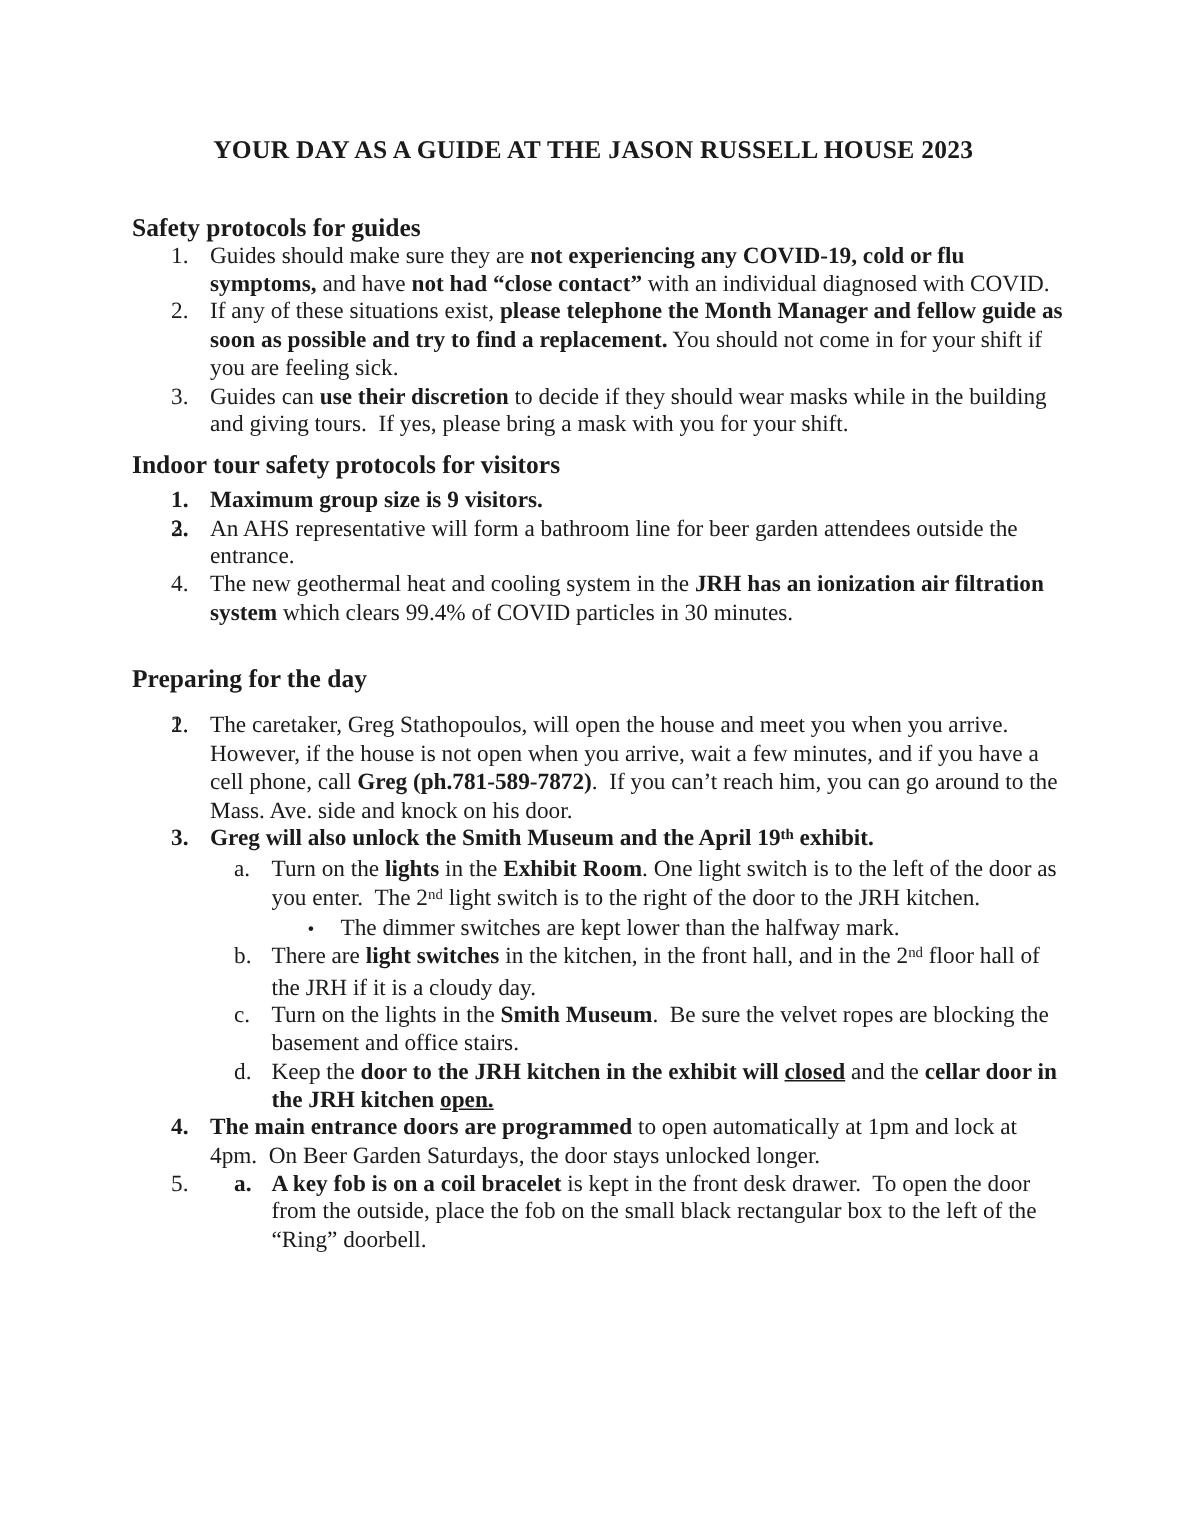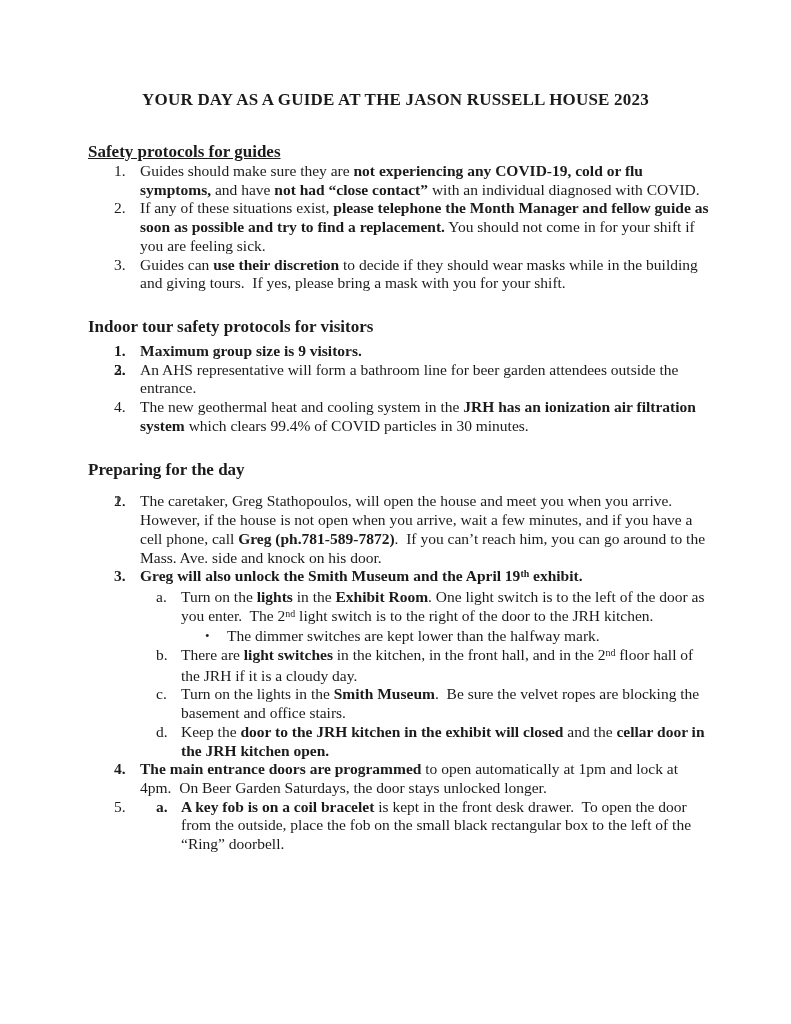--- a/index.html
+++ b/index.html
@@ -22,38 +22,38 @@
     font-weight: bold;
     font-size: 17px;
     line-height: 21px;
     letter-spacing: 0.2px;
   }
   .heading {
     font-weight: bold;
     font-size: 17px;
     line-height: 20px;
   }
-  .section.s1 .heading { margin-top: 32px; text-decoration: underline; }
+  .section.s1 .heading { margin-top: 32px; }
   .section.s1 .list    { margin-top: 0; }
-  .section.s2 .heading { margin-top: 24px; }
+  .section.s2 .heading { margin-top: 7px; }
   .section.s2 .list    { margin-top: 5px; }
   .section.s3 .heading { margin-top: 25px; }
   .section.s3 .list    { margin-top: 12px; }
   .item { position: relative; margin-right: -8px; }
   .item.l1 { padding-left: 52px; }
   .item.l2 { padding-left: 93px; }
   .item.l3 { padding-left: 139px; }
   .marker { position: absolute; top: 0; }
   .item.l1 .marker { left: 26px; }
   .item.l2 .marker { left: 68px; }
   .item.l3 .marker { left: 117px; font-size: 13px; }
   .marker.b { font-weight: bold; }
   .run { white-space: pre-wrap; }
   .run.b { font-weight: bold; }
-  .run.u { }
+  .run.u { text-decoration: underline; }
   .run.sup { font-size: 64%; position: relative; top: -0.42em; }
 </style>
 </head>
 <body>
 
 <div class="page">
   <div class="title">YOUR DAY AS A GUIDE AT THE JASON RUSSELL HOUSE 2023</div>
   <div>
       <section class="section s1">
         <div class="heading">Safety protocols for guides</div>

